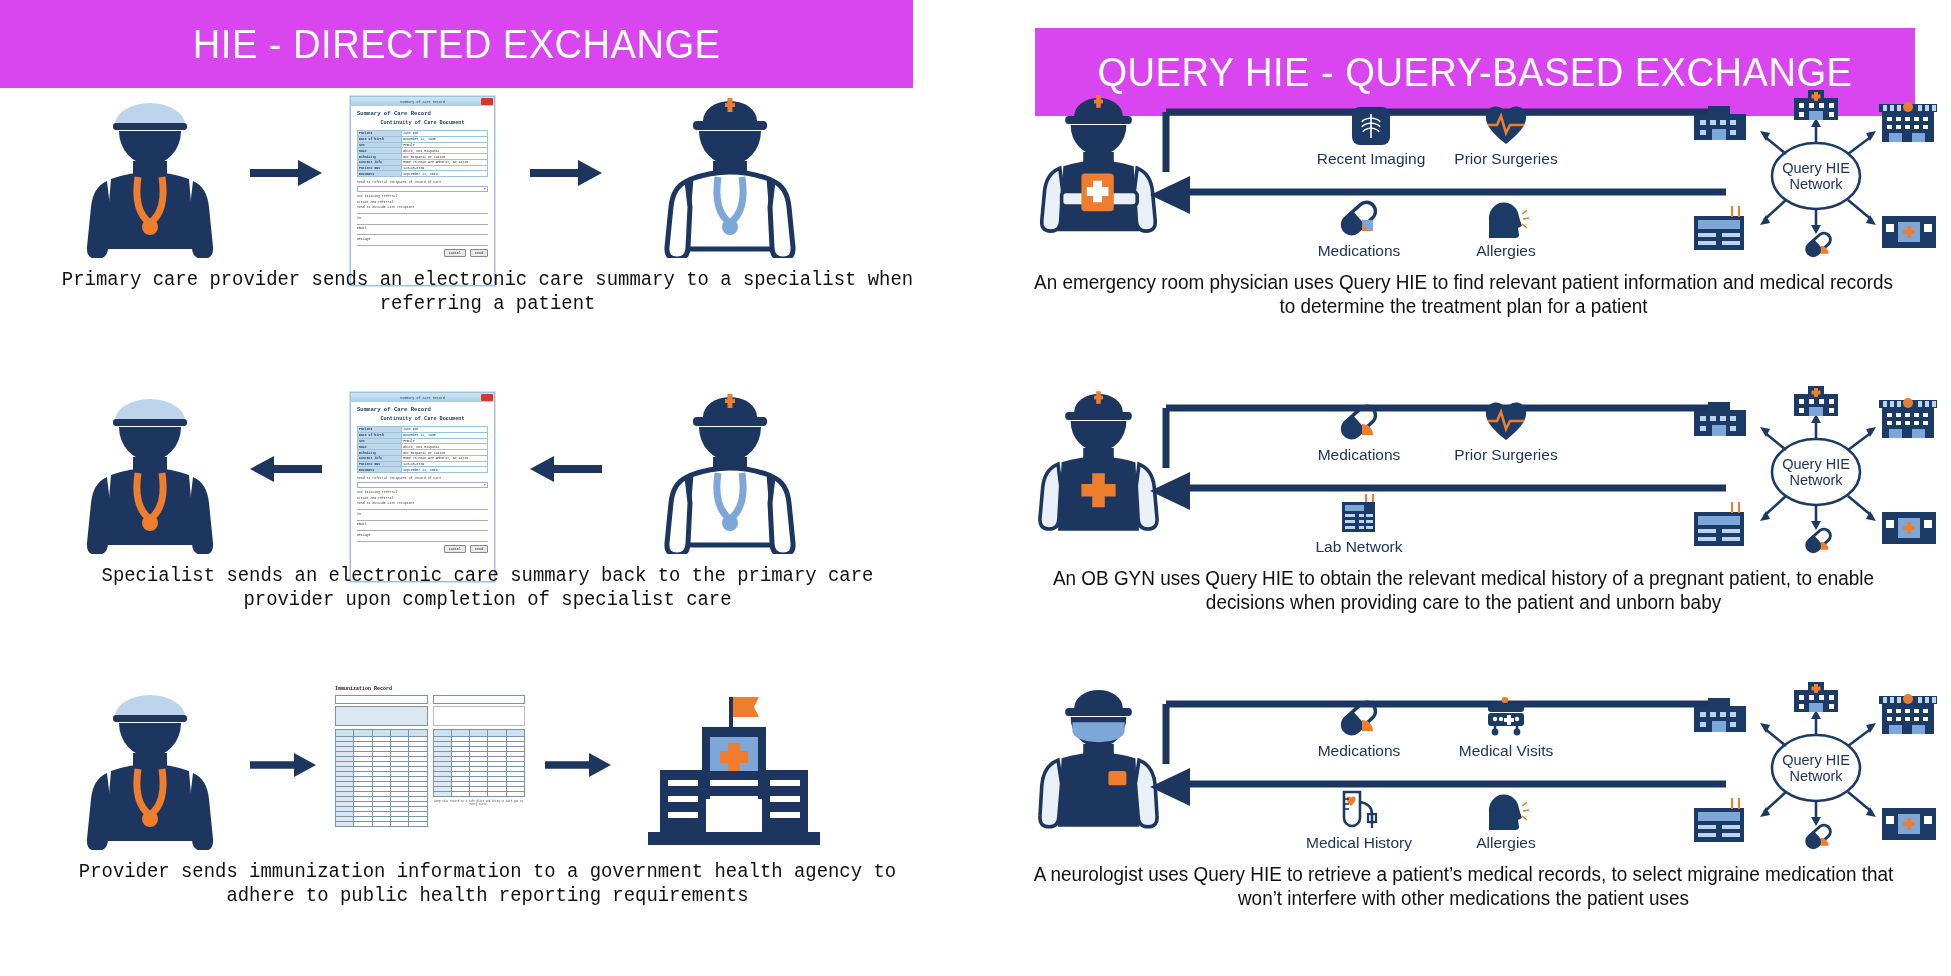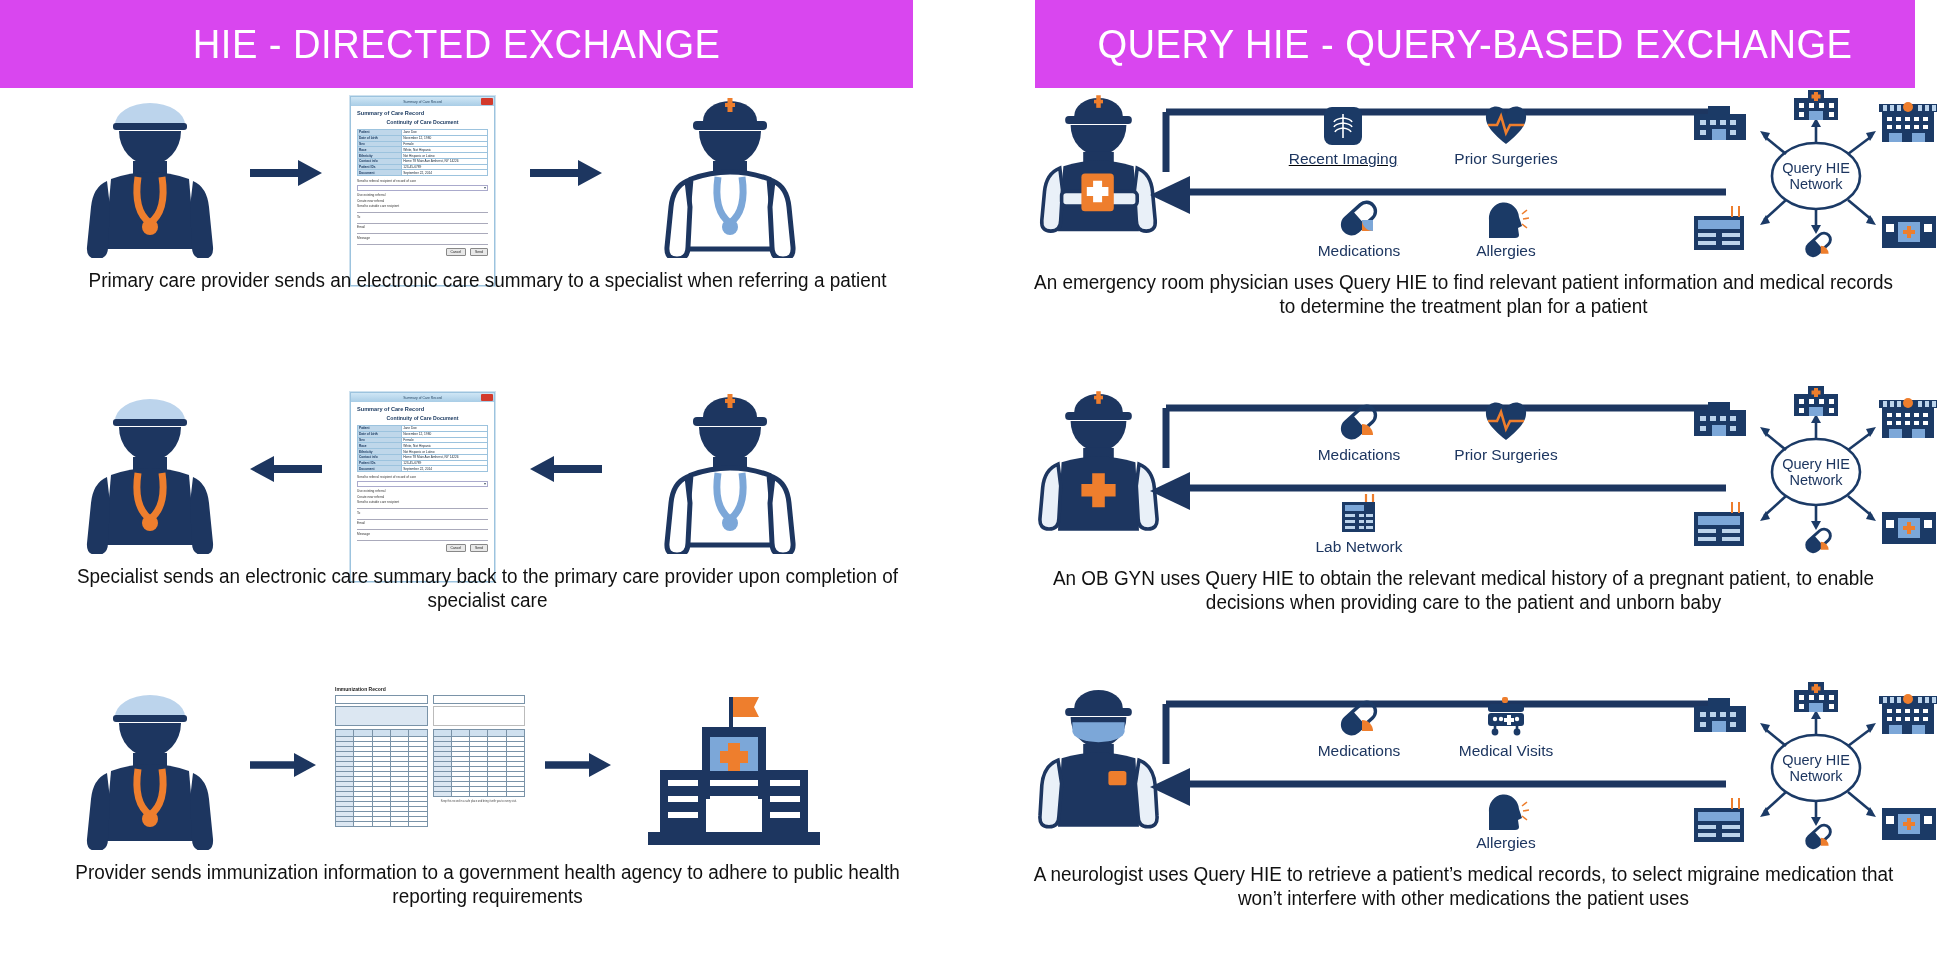--- a/index.html
+++ b/index.html
@@ -11,30 +11,30 @@
   }
   .page { position: relative; width: 1951px; height: 976px; background: #fff; }
 
   
   .hdr {
     position: absolute; top: 0; height: 88px;
     background: #d946ef;
     display: flex; align-items: center; justify-content: center;
   }
   .hdr-left  { left: 0;    width: 913px; }
-  .hdr-right { left: 1035px; width: 880px; }
+  .hdr-right { left: 1035px; width: 880px; margin-top: 28px; }
   .hdr-title {
     color: #ffffff; font-size: 41px; font-weight: 400;
     letter-spacing: .5px; white-space: nowrap;
     transform: scaleX(.93); transform-origin: center;
   }
 
   
   .col { position: absolute; top: 88px; width: 975px; height: 888px; }
-  .col-left  { left: 0; }
+  .col-left  { left: 0; font-family: Liberation Mono, monospace; }
   .col-right { left: 976px; }
 
   .row { position: absolute; left: 0; width: 100%; height: 296px; }
   .row-1 { top: 0; }
   .row-2 { top: 296px; }
   .row-3 { top: 592px; }
 
   .scene {
     position: absolute; left: 0; top: 0; width: 100%; height: 210px;
   }
@@ -642,21 +642,21 @@
           <path d="M69 100 h10 v7 h7 v10 h-7 v7 h-10 v-7 h-7 v-10 h7 z" fill="#fff"></path>
         </svg>
 
         <svg class="arrow" style="left:150px;top:12px;" width="610" height="160" viewBox="0 0 610 160">
           <path d="M600 12 H40" stroke="#1d3660" stroke-width="7" fill="none"></path>
           <path d="M40 12 V72" stroke="#1d3660" stroke-width="7" fill="none"></path>
           <path d="M600 92 H62" stroke="#1d3660" stroke-width="7" fill="none"></path>
           <path d="M64 92 l0 -16 l-40 19 l40 19 l0 -16 z" fill="#1d3660"></path>
         </svg>
 
-        <div class="qitem" style="left:292px;top:12px;text-decoration:underline;">
+        <div class="qitem" style="left:320px;top:12px;">
           <div class="qicon">
             <svg width="40" height="40" viewBox="0 0 40 40">
               <rect x="1" y="1" width="38" height="38" rx="8" fill="#1b3a66"></rect>
               <g stroke="#fff" stroke-width="1.6" fill="none">
                 <path d="M20 8 v24"></path>
                 <path d="M20 12 q-8 1 -9 4 M20 12 q8 1 9 4"></path>
                 <path d="M20 17 q-8 1 -9 4 M20 17 q8 1 9 4"></path>
                 <path d="M20 22 q-7 1 -8 4 M20 22 q7 1 8 4"></path>
               </g>
             </svg>
@@ -1059,20 +1059,37 @@
                   <path d="M13 30 v5"></path>
                   <path d="M35 30 v5"></path>
                 </g>
               <circle cx="13" cy="36" r="3.4" fill="#1b3a66"></circle>
                 <circle cx="35" cy="36" r="3.4" fill="#1b3a66"></circle>
             </svg>
           </div>
           <div class="lab">Medical Visits</div>
         </div>
 
+        <div class="qitem" style="left:308px;top:104px;">
+          <div class="qicon">
+            <svg width="46" height="44" viewBox="0 0 46 44">
+              <path d="M8 6 h16 v26 a8 8 0 0 1 -16 0 z" fill="none" stroke="#1b3a66" stroke-width="2.6"></path>
+              <path d="M14 12 a3 3 0 0 1 5 0 a3 3 0 0 1 5 0 q0 5 -5 9 q-5 -4 -5 -9 z" fill="#ee7e2d" transform="translate(-2,1) scale(0.9)"></path>
+              <g stroke="#1b3a66" stroke-width="1.6">
+                  <path d="M9 13 h4"></path>
+                  <path d="M9 18 h4"></path>
+                  <path d="M9 23 h4"></path>
+                </g>
+              <path d="M24 16 q12 2 12 12 v10" stroke="#1b3a66" stroke-width="2.6" fill="none"></path>
+              <rect x="32" y="28" width="8" height="8" fill="none" stroke="#1b3a66" stroke-width="2.2"></rect>
+              <path d="M36 36 v6" stroke="#1b3a66" stroke-width="2.2"></path>
+            </svg>
+          </div>
+          <div class="lab">Medical History</div>
+        </div>
 
         <div class="qitem" style="left:455px;top:104px;">
           <div class="qicon">
             <svg width="46" height="40" viewBox="0 0 46 40">
               <path d="M6 22 a15 16 0 0 1 30 -3 l3 9 l-4 2 l1 7 q0 3 -4 3 h-6 v3 h-20 z" fill="#1b3a66"></path>
               <g stroke="#ee7e2d" stroke-width="1.6" fill="none">
                 <path d="M39 16 l5 -4 M40 21 l6 -1 M39 26 l5 4"></path>
               </g>
             </svg>
           </div>

